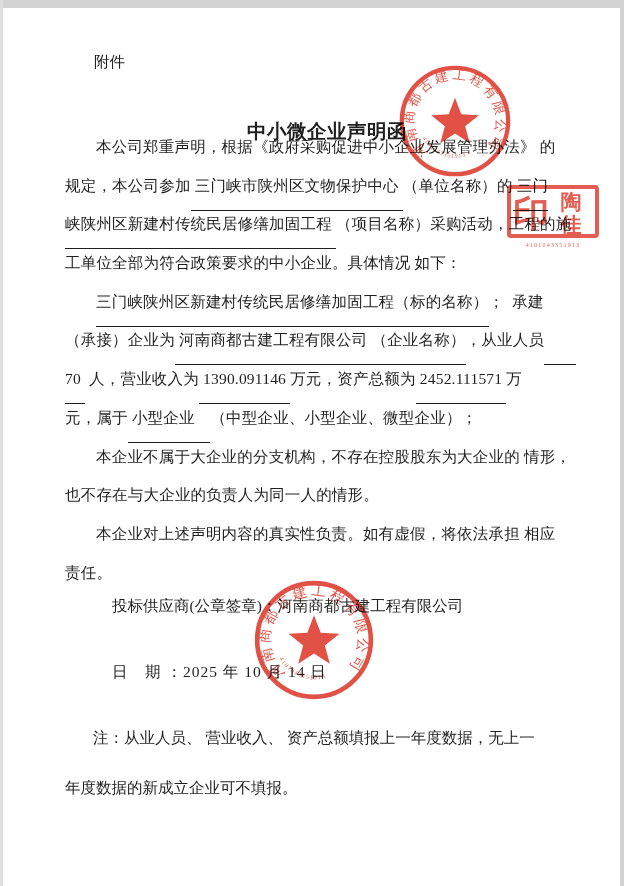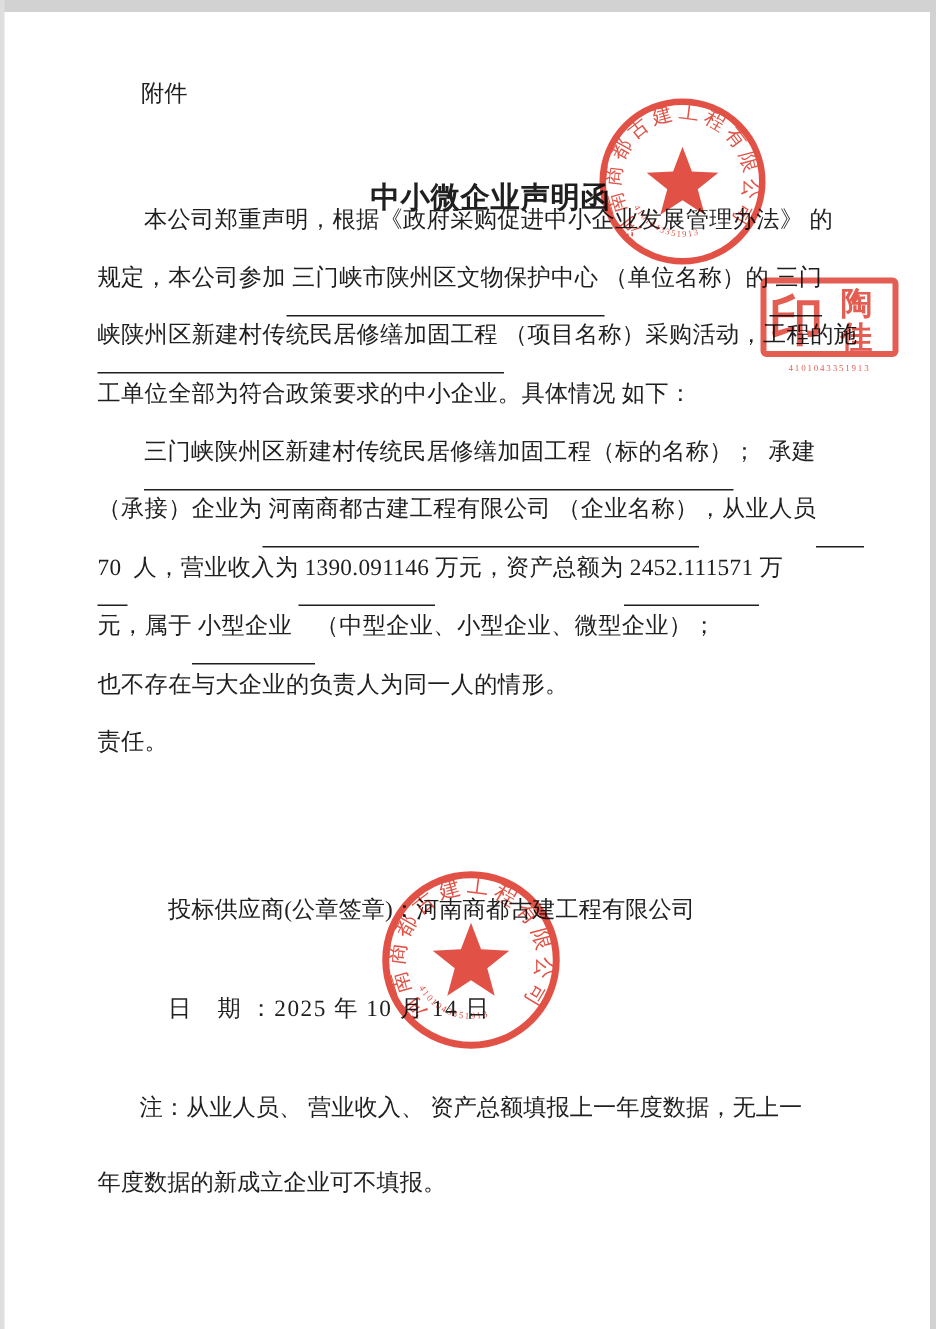--- a/index.html
+++ b/index.html
@@ -44,21 +44,23 @@
 
   <div class="body-lines">
     <div class="line indent"><span>本公司郑重声明，根据《政府采购促进中小企业发展管理办法》 的</span></div>
     <div class="line"><span>规定，本公司参加</span><span class="u"> 三门峡市陕州区文物保护中心 </span><span>（单位名称）的</span><span class="u"> 三门</span></div>
     <div class="line"><span class="u">峡陕州区新建村传统民居修缮加固工程 </span><span>（项目名称）采购活动，工程的施</span></div>
     <div class="line"><span>工单位全部为符合政策要求的中小企业。具体情况 如下：</span></div>
     <div class="line indent"><span class="u">三门峡陕州区新建村传统民居修缮加固工程（标的名称）</span><span>；  承建</span></div>
     <div class="line"><span>（承接）企业为</span><span class="u"> 河南商都古建工程有限公司 （企业名称）</span><span>，从业人员</span><span class="u">　　</span></div>
     <div class="line"><span class="u">70 </span><span> 人，营业收入为</span><span class="u"> 1390.091146 </span><span>万元，资产总额为</span><span class="u"> 2452.111571 </span><span>万</span></div>
     <div class="line"><span>元，属于</span><span class="u"> 小型企业　</span><span>（中型企业、小型企业、微型企业）；</span></div>
+    <div class="line indent"><span>本企业不属于大企业的分支机构，不存在控股股东为大企业的 情形，</span></div>
     <div class="line"><span>也不存在与大企业的负责人为同一人的情形。</span></div>
+    <div class="line indent"><span>本企业对上述声明内容的真实性负责。如有虚假，将依法承担 相应</span></div>
     <div class="line"><span>责任。</span></div>
   </div>
 
   <div class="sign-line">投标供应商(公章签章)：河南商都古建工程有限公司</div>
   <div class="date-line">日　期 ：2025 年 10 月 14 日</div>
 
   <div class="note-l1">注：从业人员、 营业收入、 资产总额填报上一年度数据，无上一</div>
   <div class="note-l2">年度数据的新成立企业可不填报。</div>
 
 

